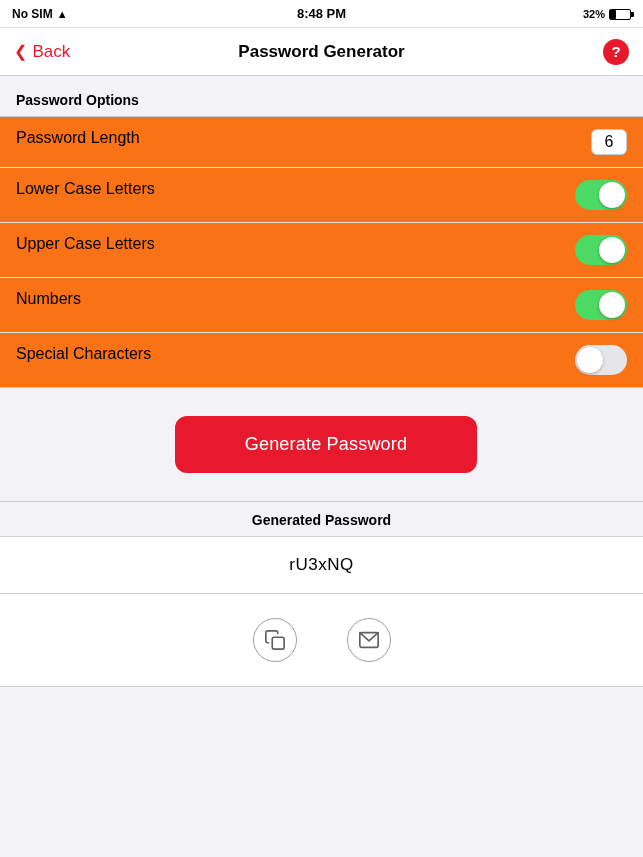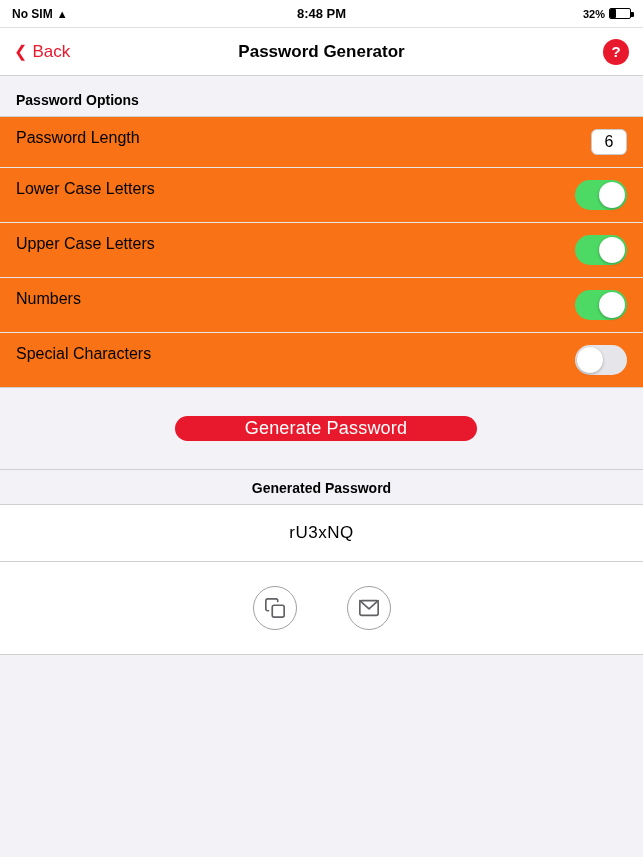--- a/index.html
+++ b/index.html
@@ -20,21 +20,21 @@
       align-items: center;
       justify-content: space-between;
       padding: 0 12px;
       font-size: 12px;
       font-weight: 600;
       color: #000;
       border-bottom: 1px solid #e0e0e0;
     }
     .status-left { display: flex; align-items: center; gap: 4px; }
     .status-center { position: absolute; left: 50%; transform: translateX(-50%); font-size: 13px; font-weight: 600; text-align: right; }
-    .status-right { display: flex; align-items: center; gap: 4px; font-size: 11px; }
+    .status-right { display: flex; align-items: flex-end; gap: 4px; font-size: 11px; }
 
     
     .nav-bar {
       background: #ffffff;
       height: 48px;
       display: flex;
       align-items: center;
       justify-content: space-between;
       padding: 0 14px;
       border-bottom: 1px solid #d0d0d0;
@@ -156,22 +156,22 @@
     .generate-section {
       display: flex;
       justify-content: center;
       padding: 28px 16px;
       background: #f2f2f7;
     }
     .generate-btn {
       background: #e8192c;
       color: #fff;
       border: none;
-      border-radius: 20px;
-      padding: 2px 70px;
+      border-radius: 12px;
+      padding: 18px 70px;
       font-size: 18px;
       font-weight: 500;
       cursor: pointer;
       letter-spacing: 0.2px;
       margin-left: 9px;
     }
 
     
     .result-section {
       background: #be185d;

